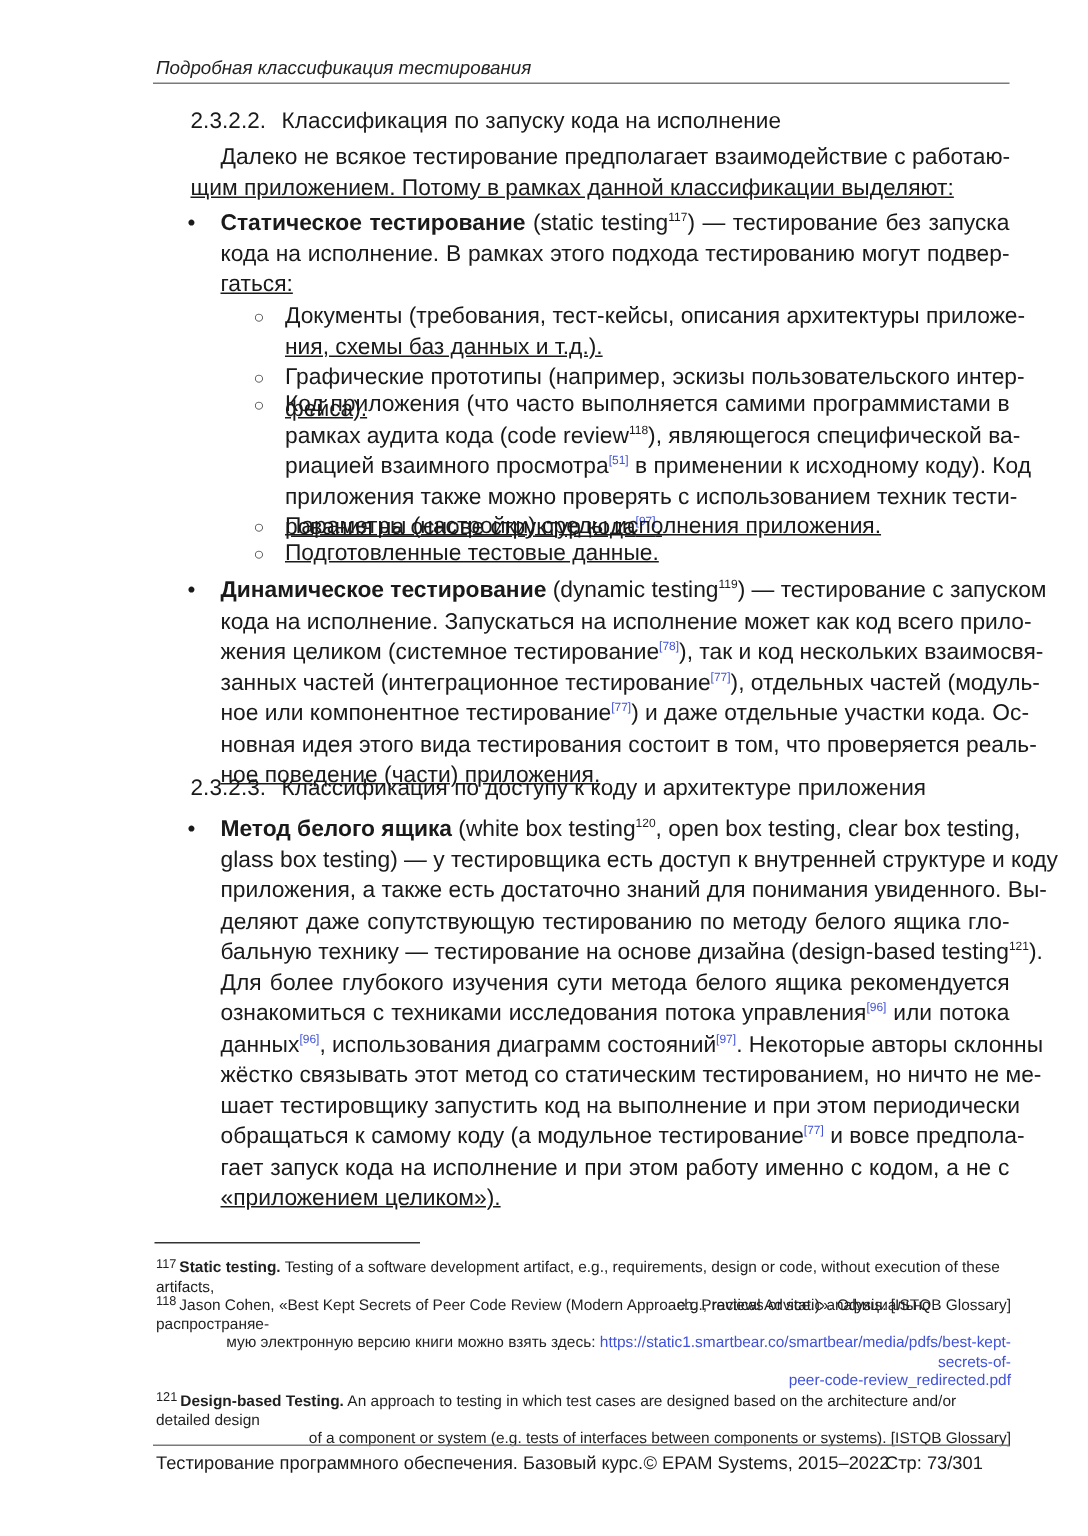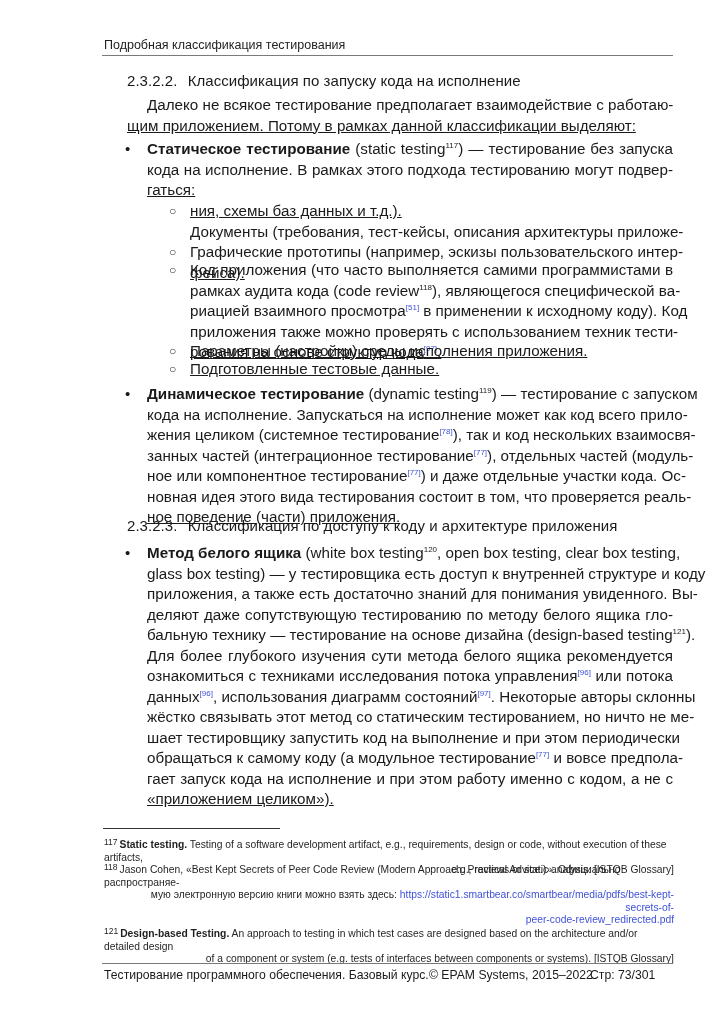--- a/index.html
+++ b/index.html
@@ -1,20 +1,20 @@
 <!DOCTYPE html>
 <html><head>
 <meta charset="utf-8">
 <style>
   html, body { margin: 0; padding: 0; background: #ffffff; }
   body { width: 725px; height: 1024px; position: relative; overflow: hidden;
          font-family: "Liberation Sans", sans-serif; color: #1a1a1a; }
   .page { position: absolute; left: 0; top: 0; width: 725px; height: 1024px; }
 
-  .running-header { position: absolute; left: 104px; top: 38px; font-size: 12.5px; color: #222; }
+  .running-header { position: absolute; left: 104px; top: 38px; font-size: 12.5px; color: #222; font-style: italic; }
   .header-rule { position: absolute; left: 102px; top: 55px; width: 571px; height: 0; border-top: 1.5px solid #7a7a7a; }
 
   .h4 { position: absolute; left: 127px; font-weight: normal; font-size: 15px; color: #1a1a1a; letter-spacing: 0.05px; }
   .h4 .num { margin-right: 6px; }
 
   .p { position: absolute; left: 127px; width: 545px; font-size: 15.2px; line-height: 20.5px;
        text-align: justify; text-align-last: left; }
 
   .bullet-block { position: absolute; left: 147px; width: 526px; font-size: 15.2px; line-height: 20.5px;
                   text-align: justify; }
@@ -60,22 +60,22 @@
     <span class="bullet-mark">•</span>
     <span class="line">
       <b>Статическое тестирование</b><span> (static testing</span><sup>117</sup><span>) — тестирование без запуска</span>
     </span>
     <span class="line">кода на исполнение. В рамках этого подхода тестированию могут подвер-</span>
     <span class="line last">гаться:</span>
   </div>
 
   <div class="sub-block" style="top:201px;">
     <span class="sub-mark">○</span>
+    <span class="line">Документы (требования, тест-кейсы, описания архитектуры приложе-</span>
     <span class="line last">ния, схемы баз данных и т.д.).</span>
-    <span class="line">Документы (требования, тест-кейсы, описания архитектуры приложе-</span>
   </div>
 
   <div class="sub-block" style="top:242px;">
     <span class="sub-mark">○</span>
     <span class="line">Графические прототипы (например, эскизы пользовательского интер-</span>
     <span class="line last">фейса).</span>
   </div>
 
   <div class="sub-block" style="top:260px;">
     <span class="sub-mark">○</span>

